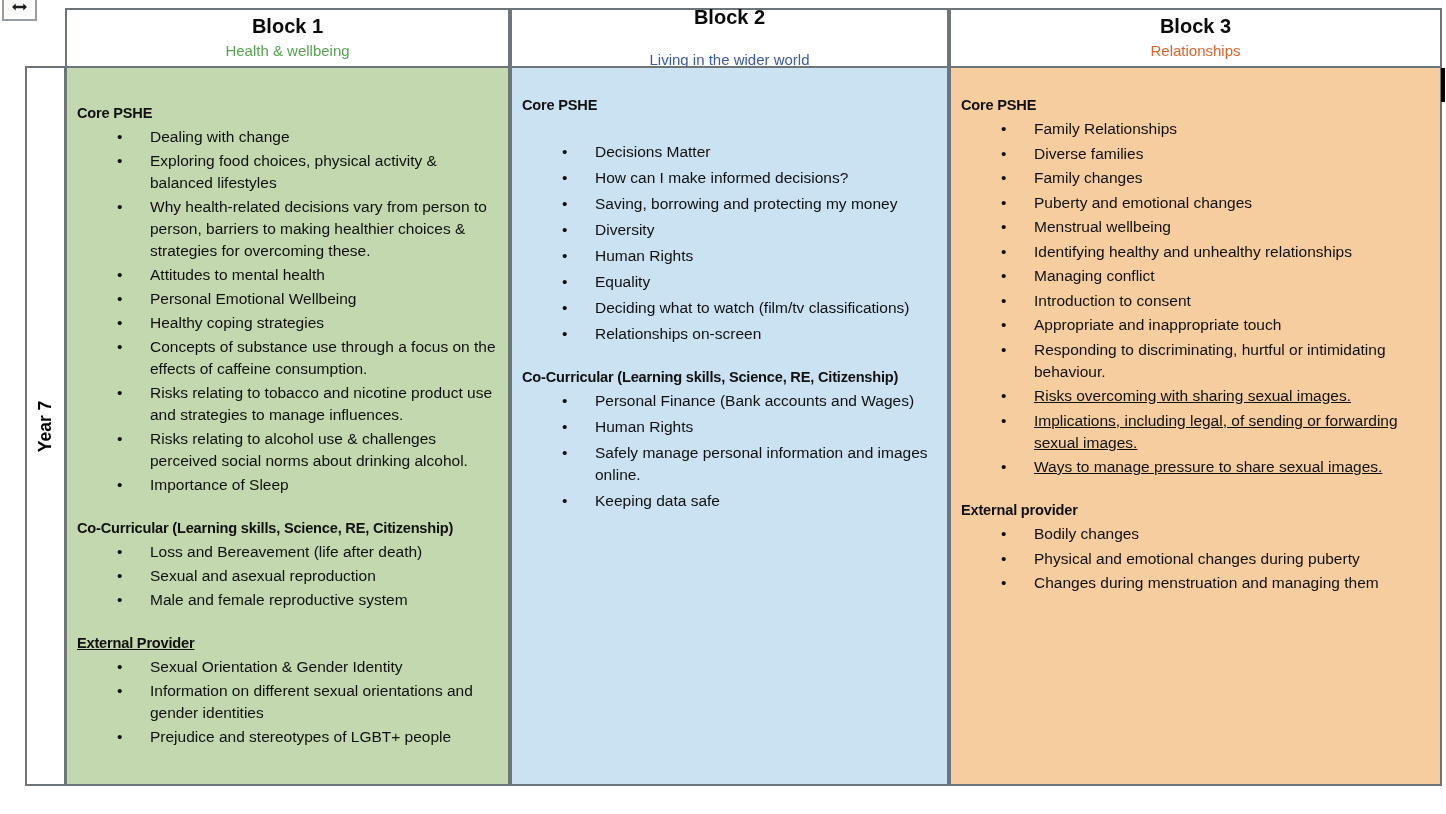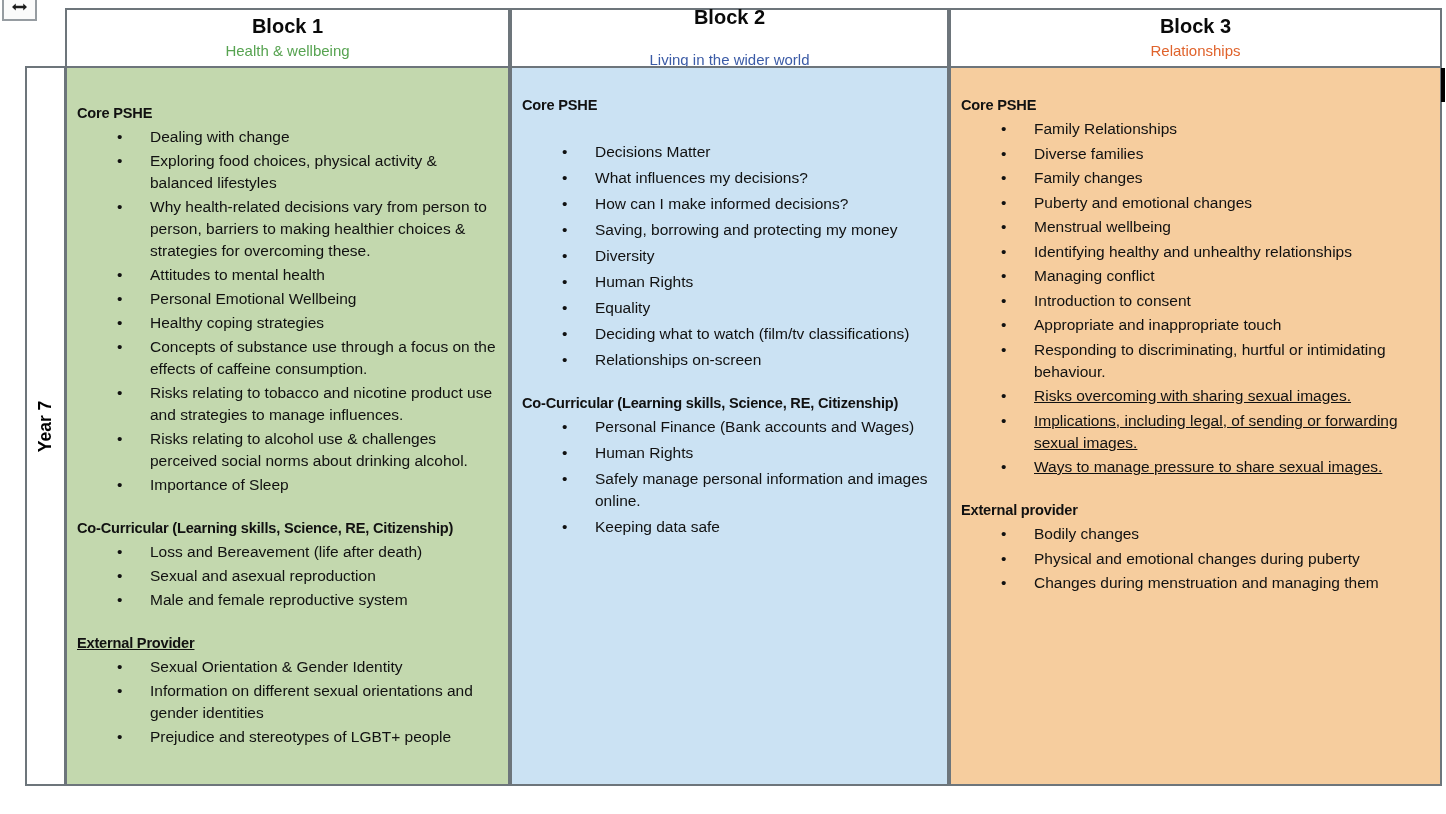--- a/index.html
+++ b/index.html
@@ -114,21 +114,20 @@
           <li><span>Information on different sexual orientations and gender identities</span></li>
           <li><span>Prejudice and stereotypes of LGBT+ people</span></li>
         </ul>
       </div>
     </div>
   <div class="cell" data-col="1" style="left: 510px; width: 439px; background: rgb(203, 226, 243);">
       <div class="section">
         <div class="section-heading">Core PSHE</div>
         <ul>
           <li><span>Decisions Matter</span></li>
-          <li><span>What influences my decisions?</span></li>
           <li><span>How can I make informed decisions?</span></li>
           <li><span>Saving, borrowing and protecting my money</span></li>
           <li><span>Diversity</span></li>
           <li><span>Human Rights</span></li>
           <li><span>Equality</span></li>
           <li><span>Deciding what to watch (film/tv classifications)</span></li>
           <li><span>Relationships on-screen</span></li>
         </ul>
       </div>
       <div class="section">

